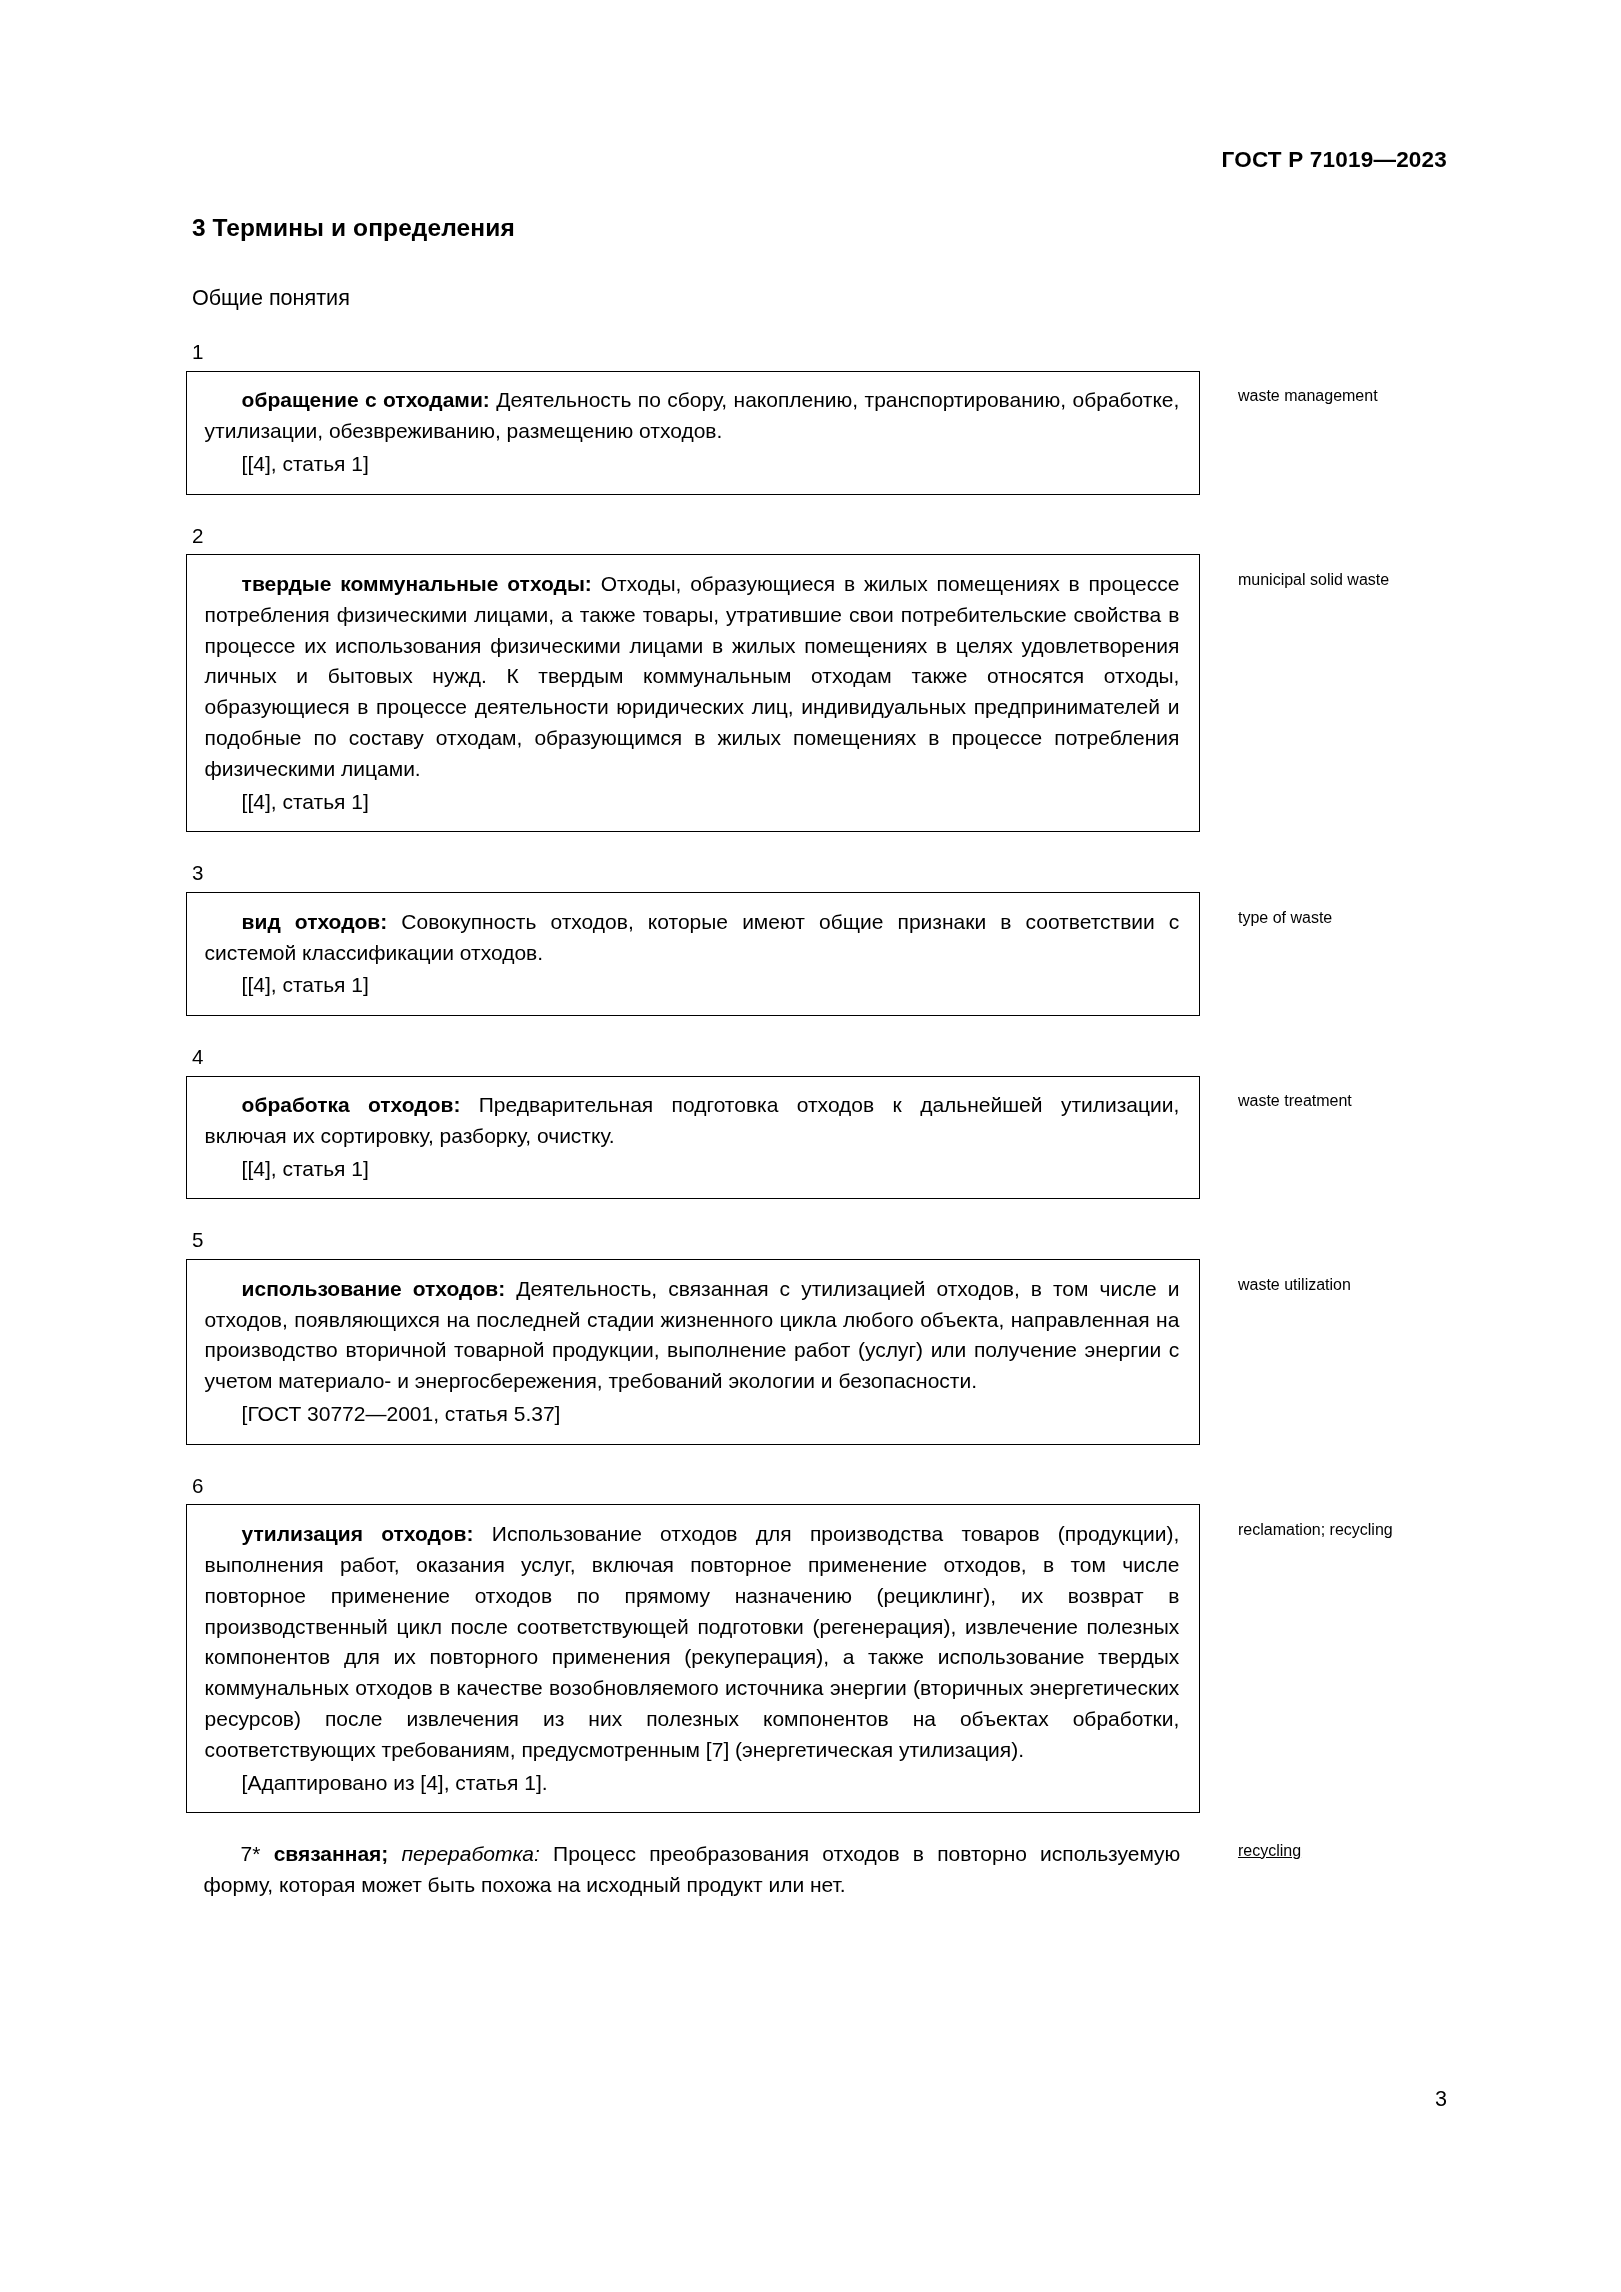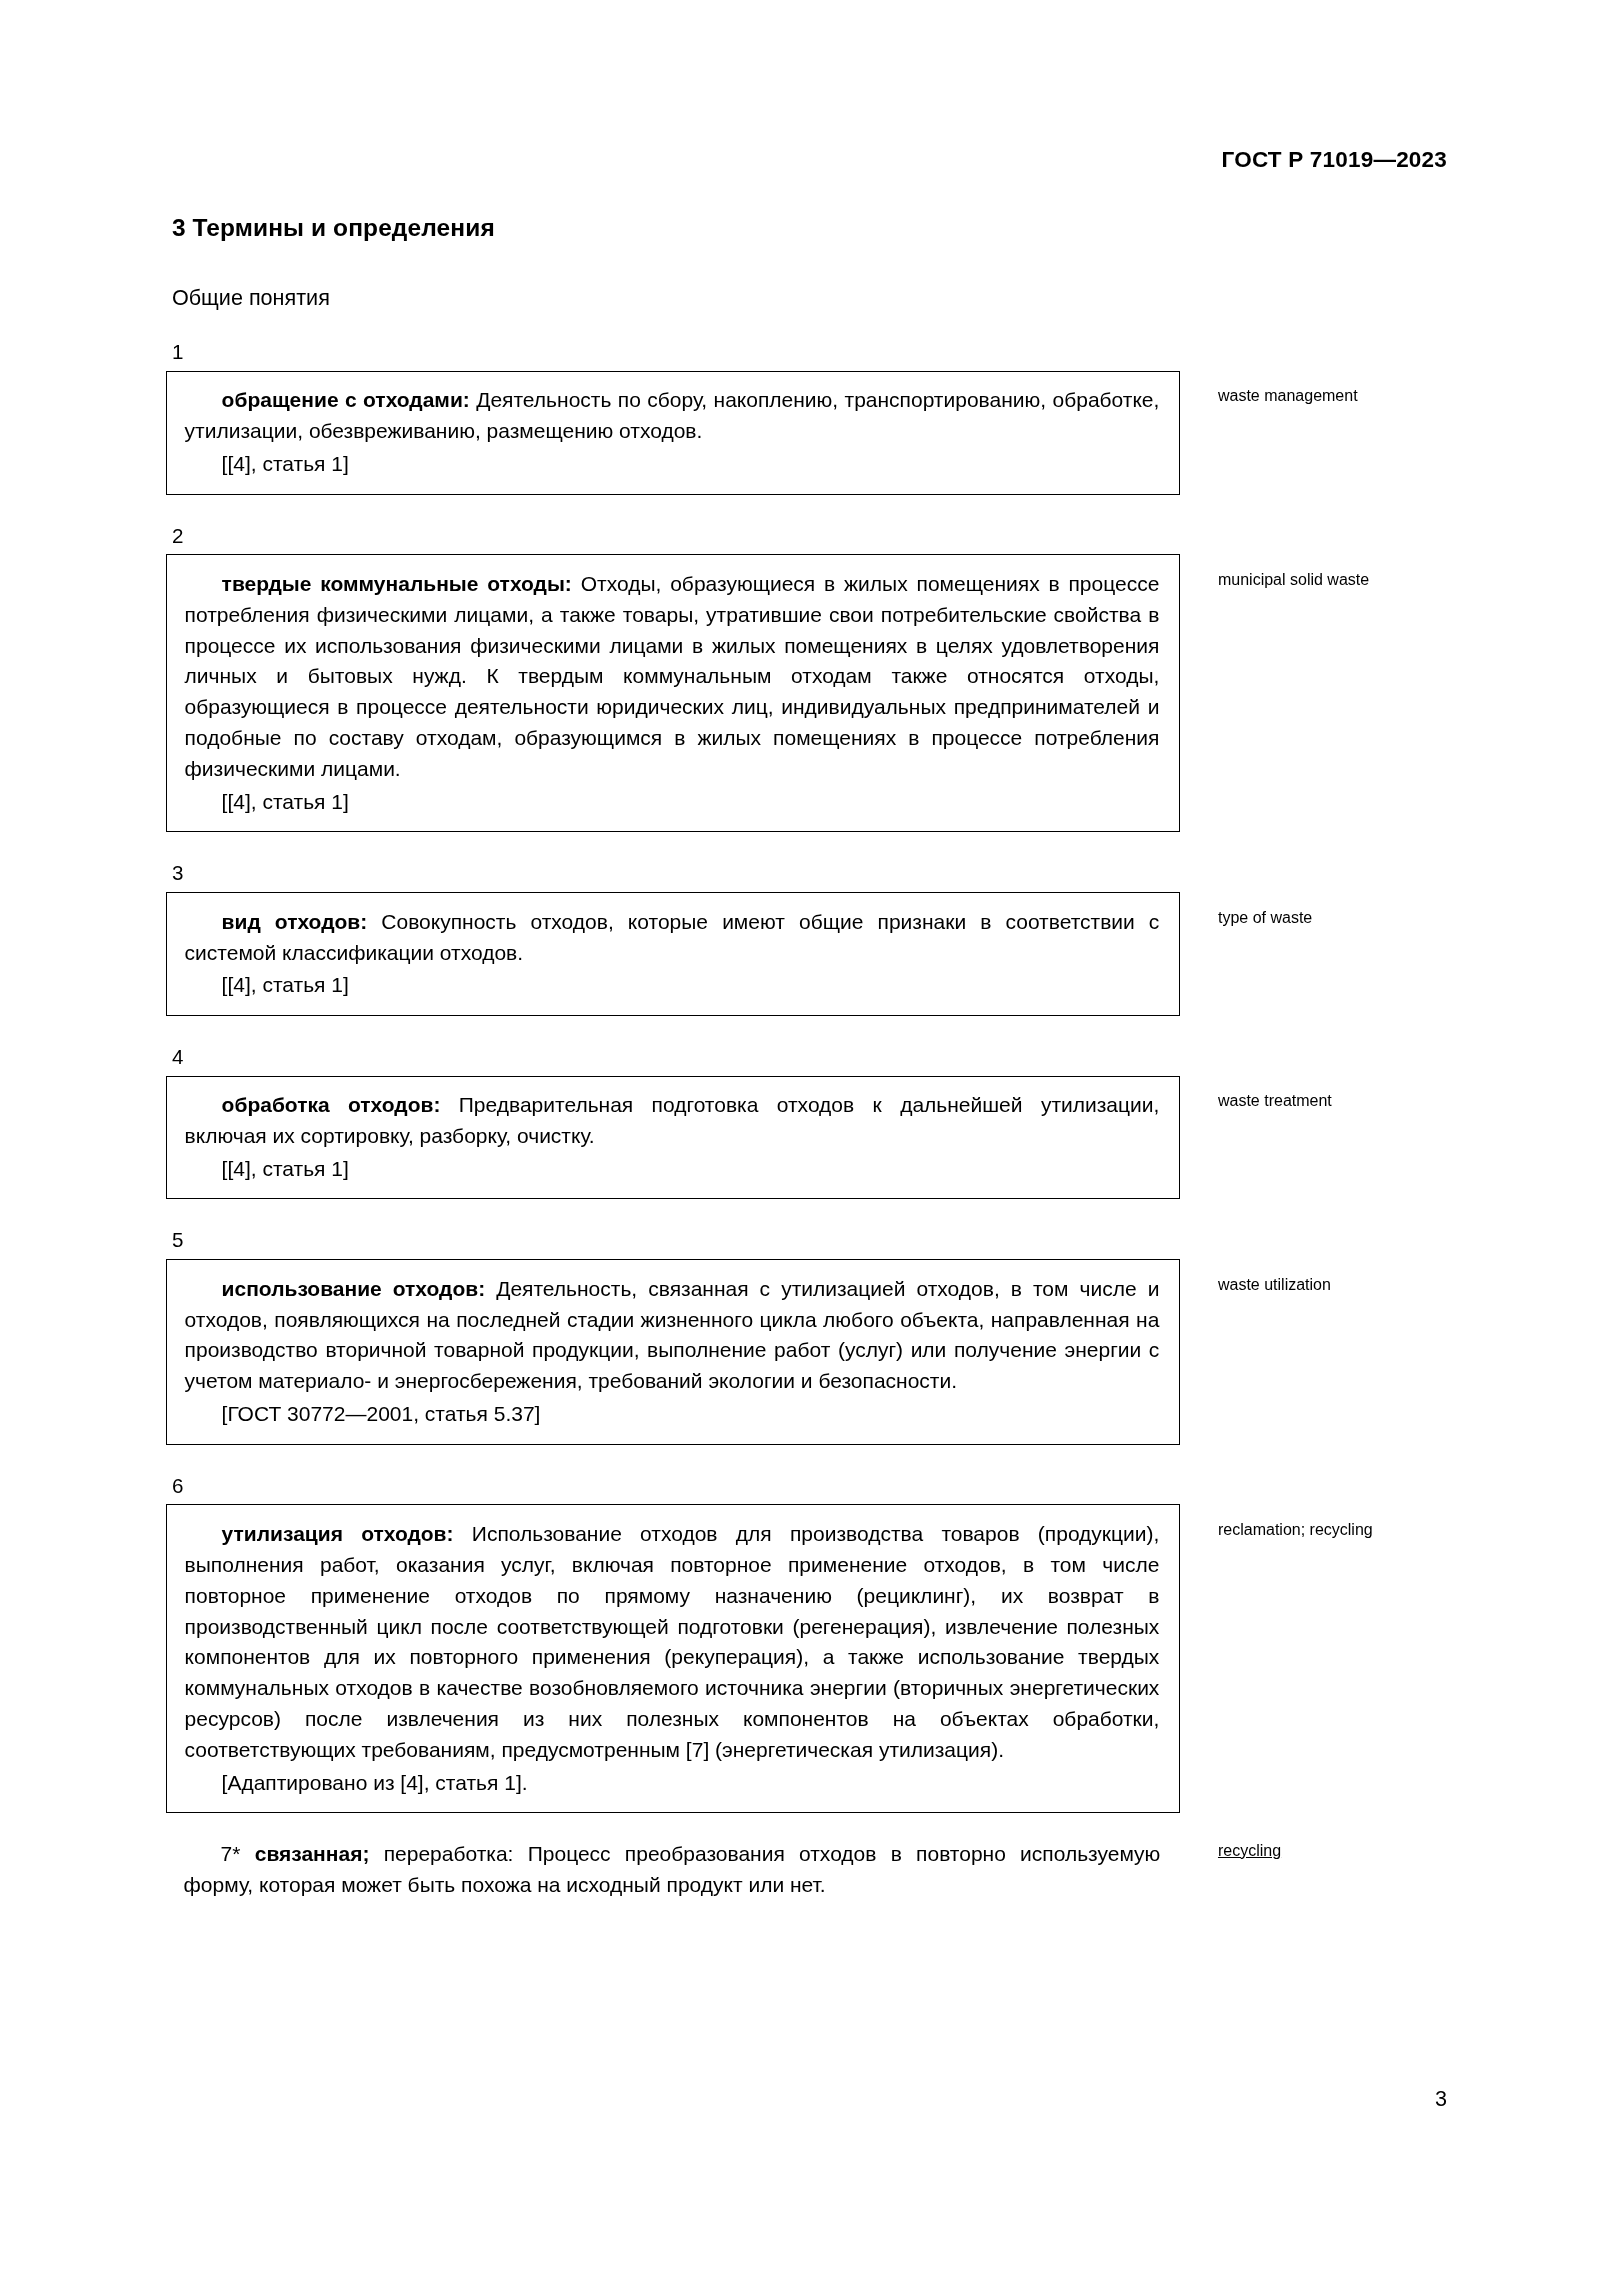--- a/index.html
+++ b/index.html
@@ -27,21 +27,21 @@
     position: absolute;
     top: 147px;
     right: 174px;
     font-size: 22.5px;
     font-weight: bold;
     letter-spacing: 0.2px;
     white-space: nowrap;
   }
   .content {
     position: absolute;
-    left: 166px;
+    left: 186px;
     top: 214px;
     width: 1274px;
   }
   h1.section-title {
     font-size: 24.5px;
     font-weight: bold;
     margin: 0 0 0 5.9px;
     padding: 0;
     letter-spacing: 0.1px;
   }
@@ -82,20 +82,21 @@
     text-indent: 37px;
   }
   .box p.src {
     text-indent: 37px;
     margin-top: 2px;
   }
   .term {
     font-weight: bold;
   }
   .term-italic {
+    font-style: italic;
   }
   .eng {
     font-size: 16px;
     line-height: 1.47;
     margin-left: 38px;
     width: 225px;
     padding-top: 13.7px;
   }
   .entry.noframe .eng {
     padding-top: 0;

